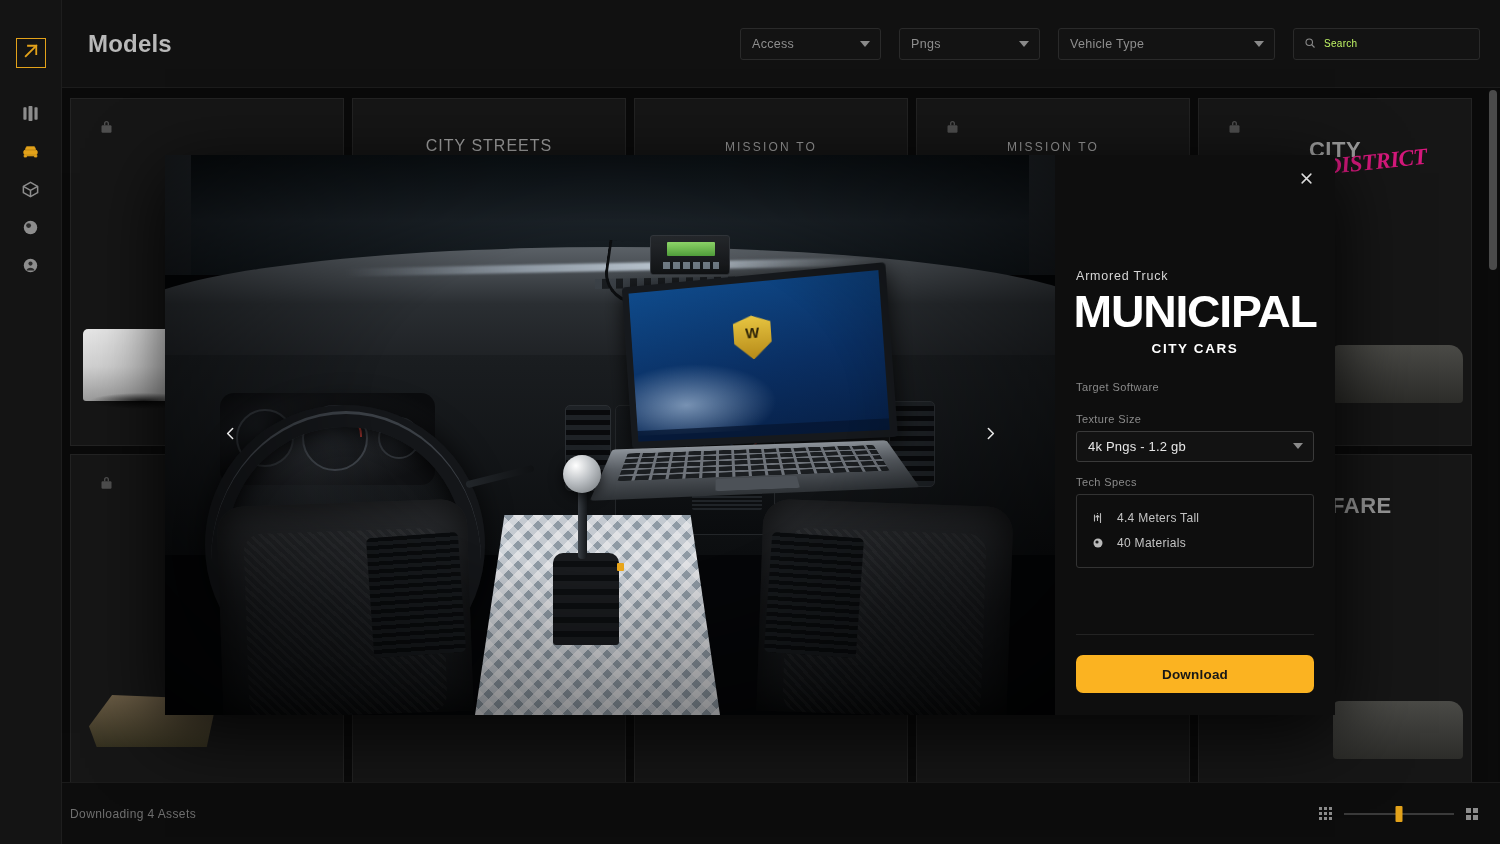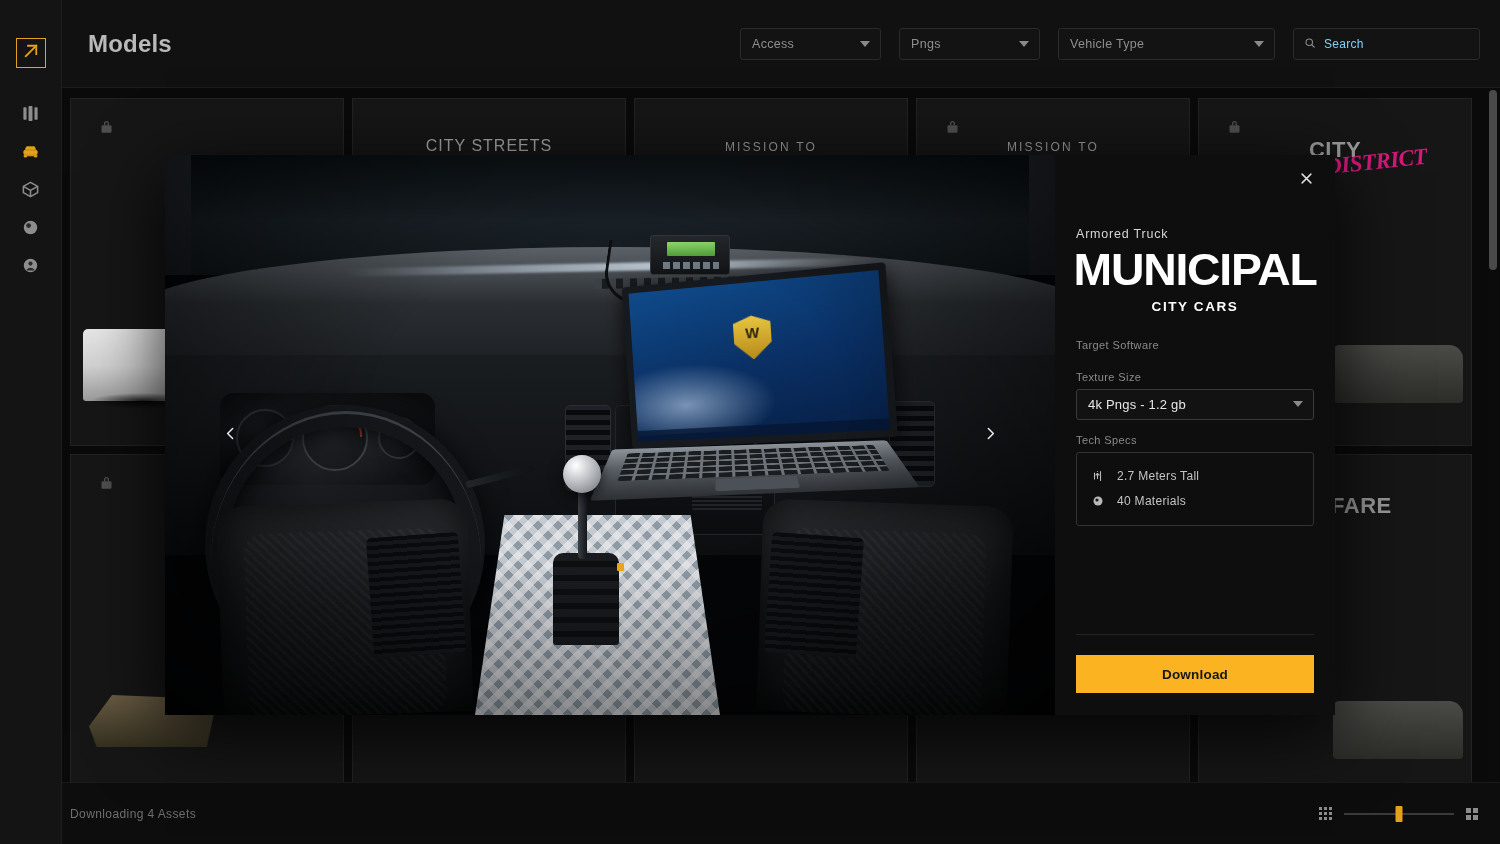--- a/index.html
+++ b/index.html
@@ -84,21 +84,21 @@
   .search-box {
     position: relative;
     width: 187px; height: 32px;
     background: #131313;
     border: 1px solid #2a2a2a;
     border-radius: 3px;
     display: flex; align-items: center;
     padding: 0 10px;
   }
   .search-box svg { width: 12px; height: 12px; margin-right: 8px; flex: none; }
-  .search-box .ph { font-size: 12px; color: #7dd3fc; letter-spacing: 0.3px; }
+  .search-box .ph { font-size: 10px; color: #bef264; letter-spacing: 0.3px; }
 
   
   .grid-area {
     position: absolute; left: 62px; top: 88px;
     width: 1424px; height: 694px;
     padding: 10px 14px 0 8px;
     z-index: 1;
   }
   .grid {
     display: grid;
@@ -504,21 +504,21 @@
     padding: 0 21px;
   }
   .close-btn {
     position: absolute; right: 14px; top: 10px;
     width: 30px; height: 30px;
     display: flex; align-items: center; justify-content: center;
     cursor: pointer;
   }
   .close-btn svg { width: 15px; height: 15px; }
   .panel-sub {
-    margin-top: 72px;
+    margin-top: 114px;
     font-size: 12.5px; color: #d6d6d6; letter-spacing: 0.8px;
   }
   .panel-title {
     margin-top: 6px;
     font-size: 45px; font-weight: bold;
     color: #ffffff;
     letter-spacing: -1.2px;
     line-height: 1.02;
     text-align: center;
     transform: scaleX(1.03);
@@ -562,21 +562,21 @@
   .spec-row .ic svg { width: 12px; height: 12px; }
   .spec-row .tx { font-size: 12px; color: #c4c4c4; letter-spacing: 0.3px; }
   .panel-footer {
     margin-top: auto;
     border-top: 1px solid #232323;
     padding: 20px 0 22px;
   }
   .download-btn {
     width: 100%; height: 38px;
     background: #fbb321;
-    border: none; border-radius: 0;
+    border: none; border-radius: 7px;
     font-family: "Liberation Sans", sans-serif;
     font-size: 13.5px; font-weight: bold; color: #171717;
     letter-spacing: 0.2px;
     cursor: pointer;
   }
 </style>
 </head>
 <body>
 
 <div id="app">
@@ -902,21 +902,21 @@
         <div class="field-label">Tech Specs</div>
         <div class="specs-box">
 
 
           <div class="spec-row">
             <span class="ic">
               <svg viewBox="0 0 24 24" fill="none" stroke="#b9b9b9" stroke-width="2.2" stroke-linecap="round">
                 <path d="M17 3v18M5 6v12M11 3h0M11 7l-3 3M11 7l3 3M11 7v10"></path>
               </svg>
             </span>
-            <span class="tx">2.7 Meters Tall</span>
+            <span class="tx">4.4 Meters Tall</span>
           </div>
 
           <div class="spec-row">
             <span class="ic">
               <svg viewBox="0 0 24 24">
                   <circle cx="12" cy="12" r="9" fill="#b9b9b9"></circle>
                   <circle cx="10" cy="10" r="3.2" fill="#1a1a1a"></circle>
                 </svg>
             </span>
             <span class="tx">40 Materials</span>

